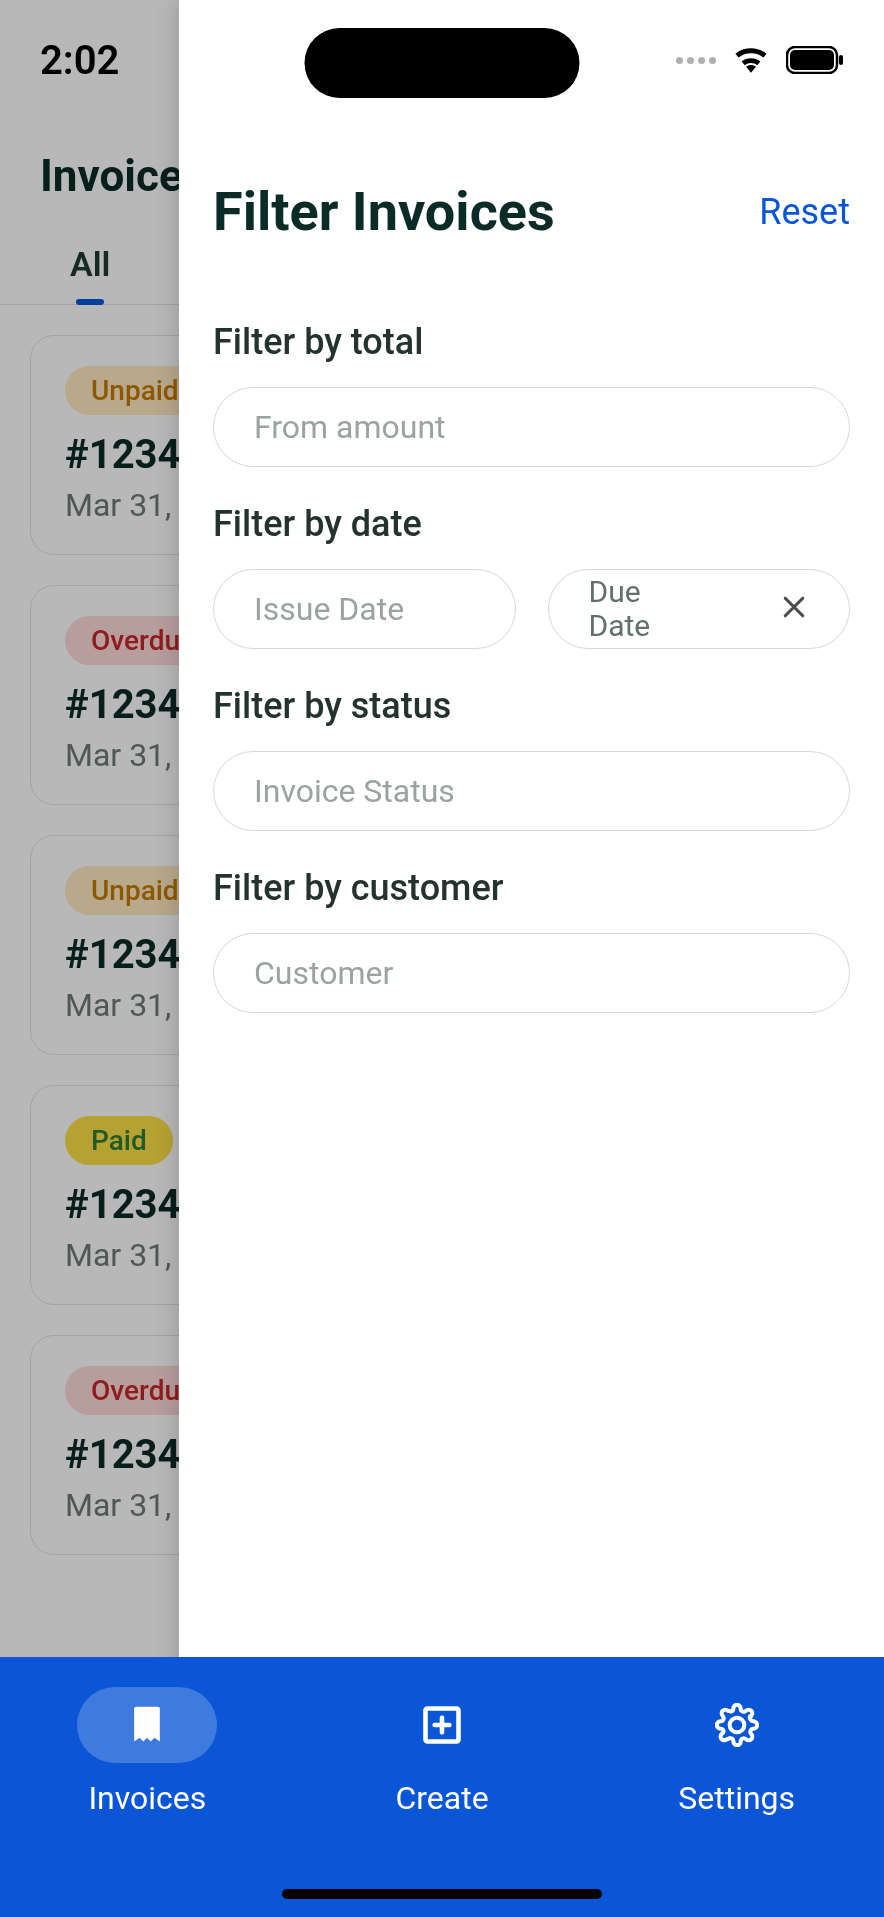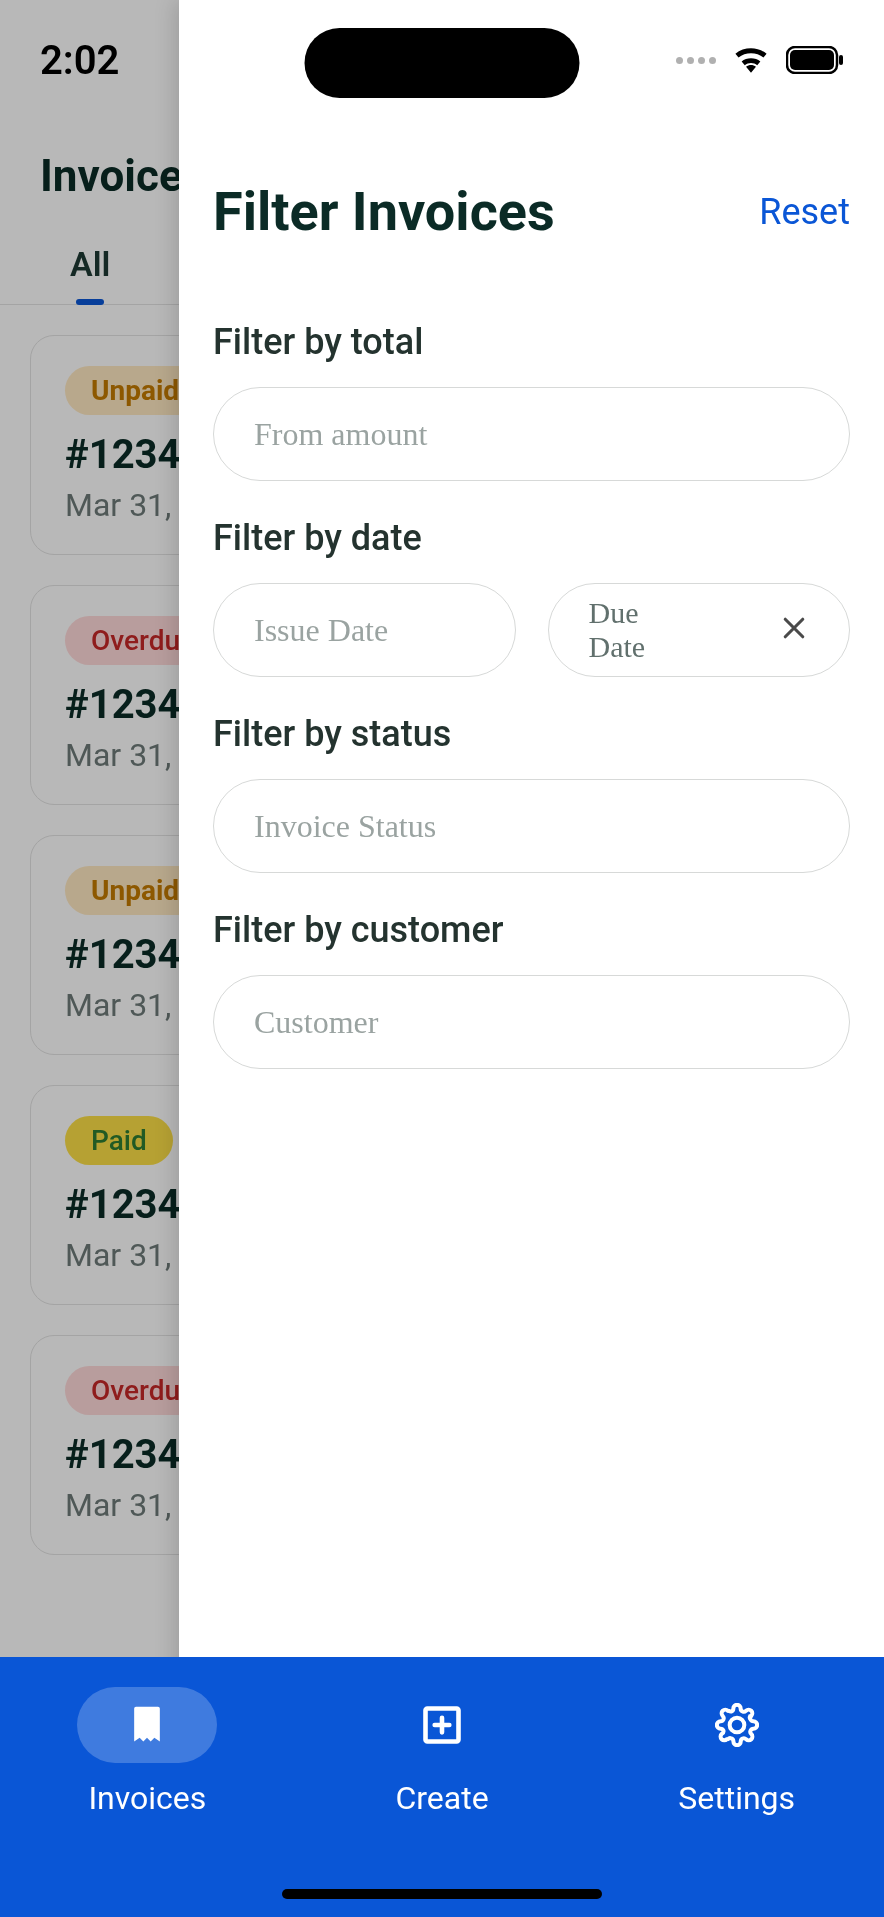--- a/index.html
+++ b/index.html
@@ -108,21 +108,21 @@
     background: #fff;
   }
   .badge {
     display: inline-block;
     padding: 8px 26px;
     border-radius: 999px;
     font-size: 28px;
     font-weight: 500;
     margin-bottom: 16px;
   }
-  .badge-unpaid { background: #ffe9c2; color: #c47a00; font-weight: bold; }
+  .badge-unpaid { background: #ffe9c2; color: #c47a00; }
   .badge-overdue { background: #ffdada; color: #c62828; }
   .badge-paid { background: #fde047; color: #2e7d32; }
   .invoice-number {
     font-size: 40px;
     font-weight: 700;
     color: #0b2b26;
     margin-bottom: 8px;
   }
   .invoice-date {
     font-size: 32px;
@@ -179,28 +179,27 @@
     font-weight: 500;
     color: #24332f;
     margin-bottom: 24px;
   }
   .row {
     display: flex;
     gap: 32px;
   }
   .pill-input {
     flex: 1;
-    height: 94px;
+    height: 80px;
     border: 1px solid #d7d9d8;
     border-radius: 48px;
     display: flex;
     align-items: center;
     padding: 12px 40px;
     background: #fff;
-    font-family: Liberation Serif, serif;
   }
   .pill-input.wide { width: 100%; }
   .pill-placeholder {
     font-size: 32px;
     color: #9aa3a1;
   }
   .pill-label {
     font-size: 30px;
     color: #61706d;
     line-height: 1.15;

